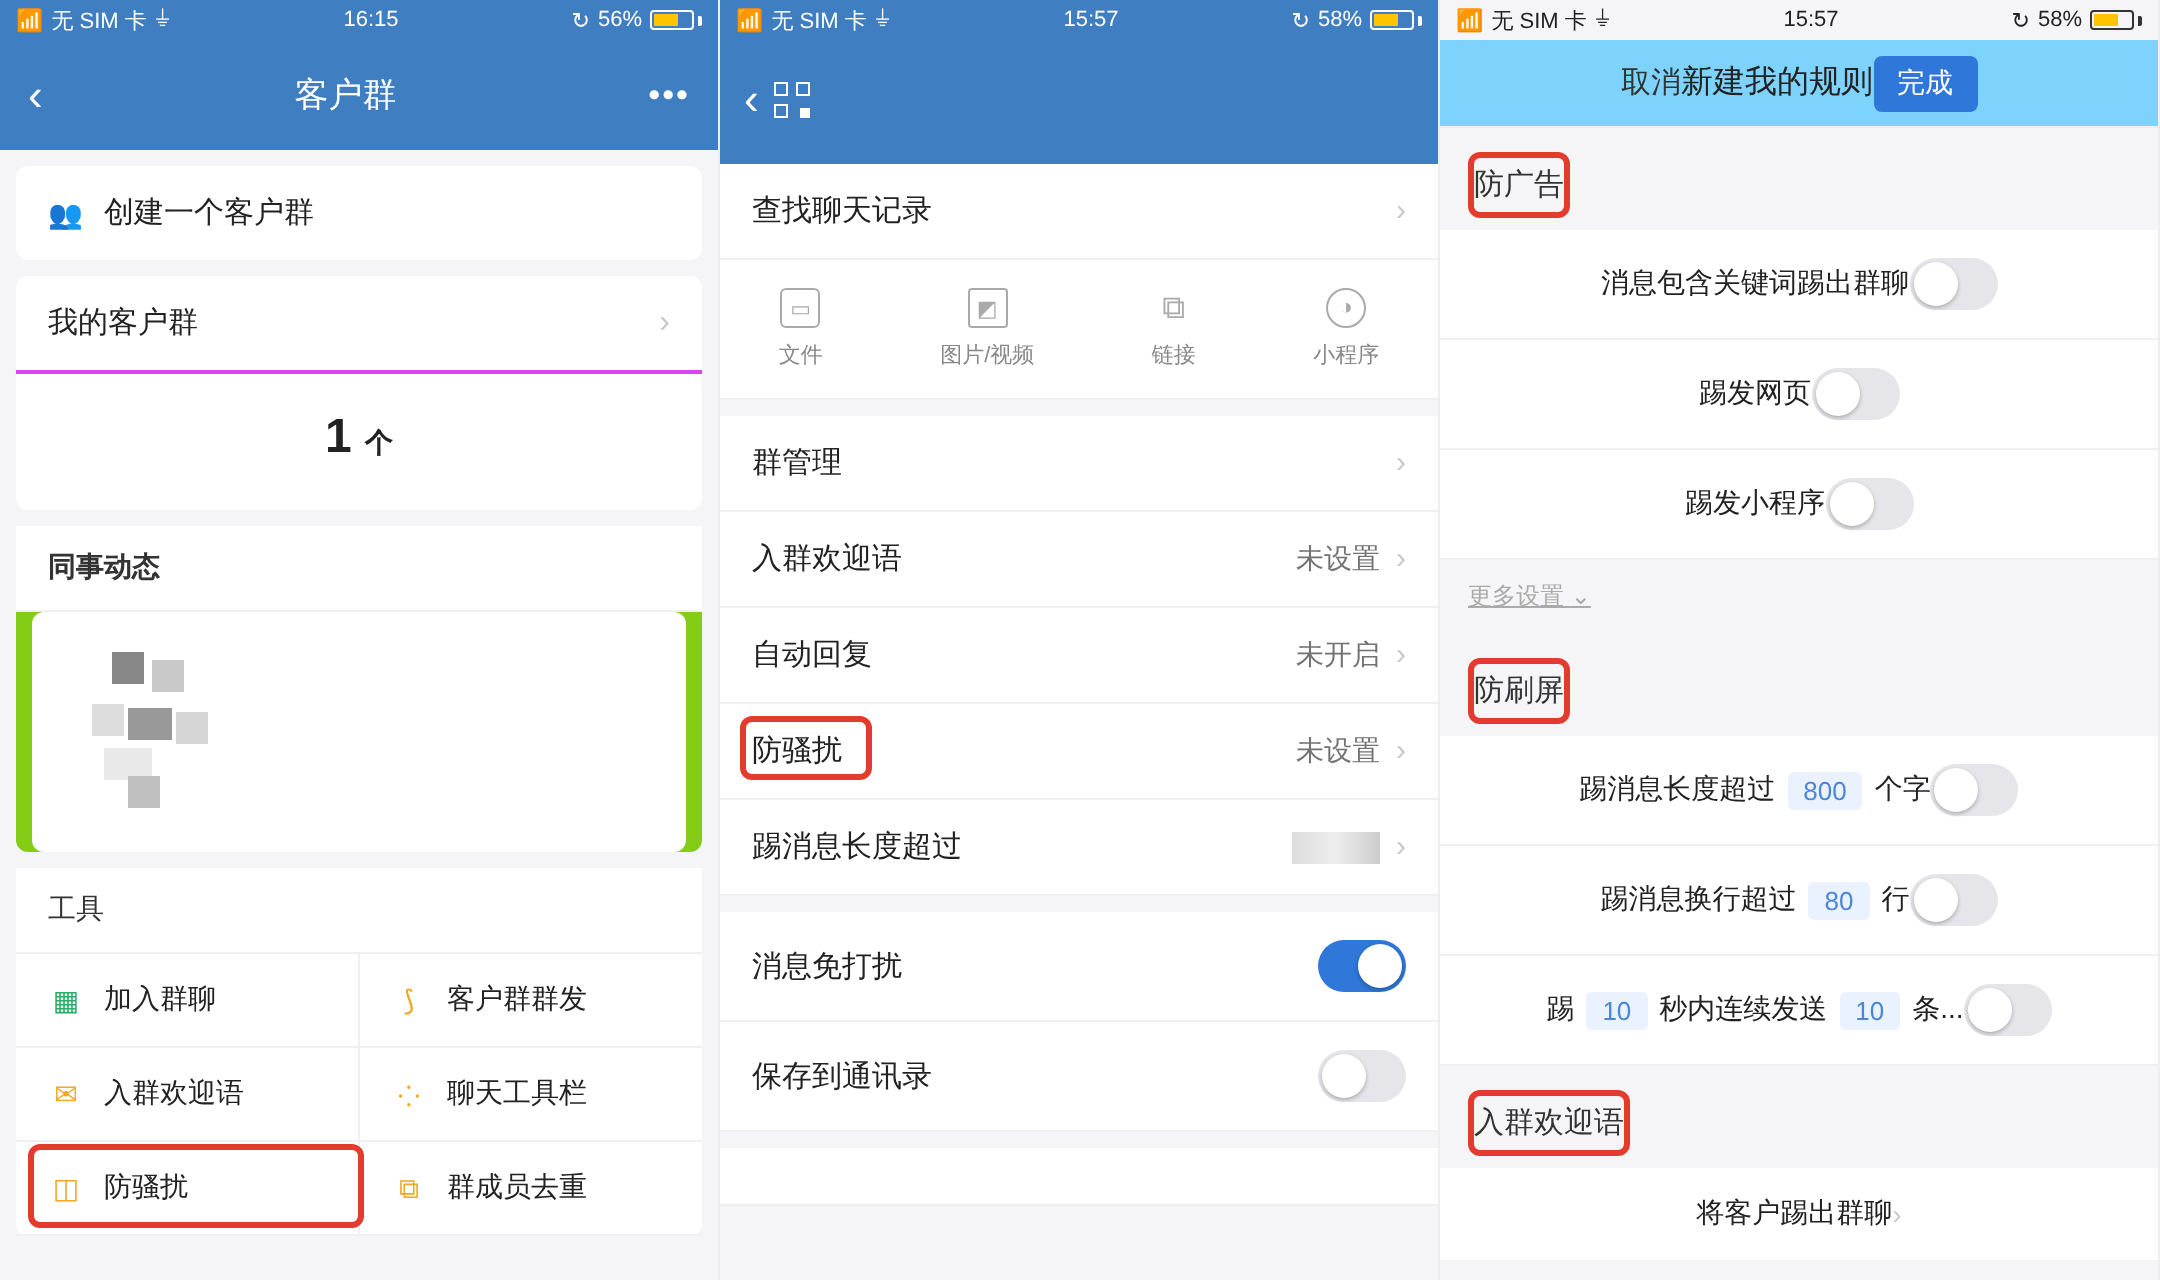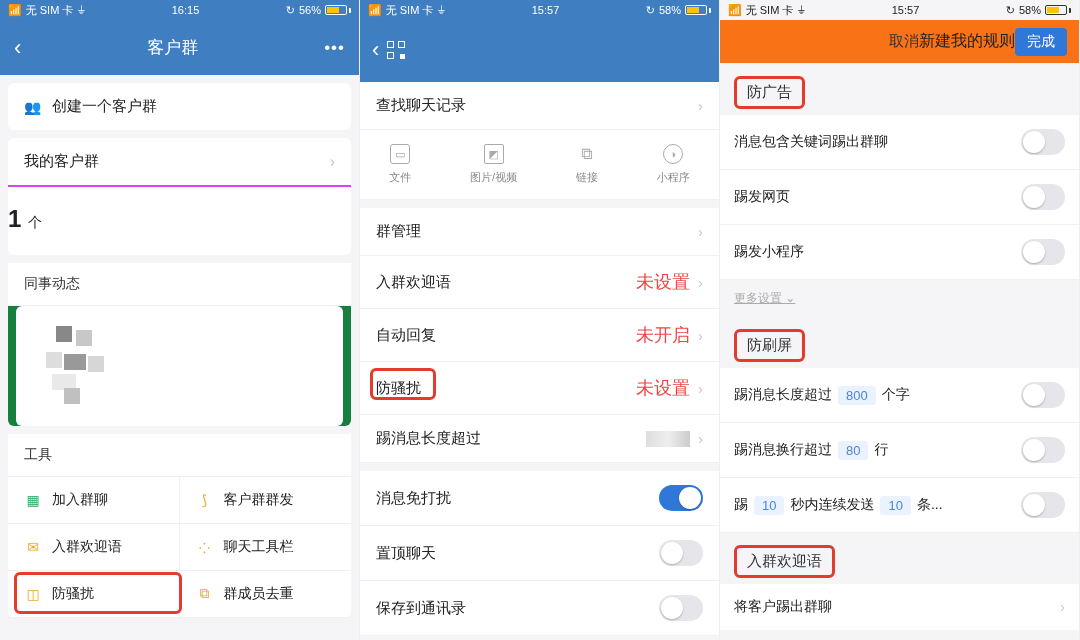--- a/index.html
+++ b/index.html
@@ -62,35 +62,35 @@
   }
   .row {
     display:flex;align-items:center;justify-content:space-between;
     padding:14px 16px;
     font-size:15px;
     border-bottom:2px solid #d946ef;
   }
   .row:last-child { border-bottom:none; }
   .row .chev { color:#c7c7cc; font-size:16px; }
   .count-row {
-    padding:18px 0 22px;font-size:24px;font-weight:400;
+    text-align:center;padding:18px 0 22px;font-size:24px;font-weight:700;
   }
   .count-row .unit { font-size:14px; }
-  .p1-card { background:#15803d; margin:8px; border-radius:6px; }
+  .p1-card { background:#84cc16; margin:8px; border-radius:6px;font-weight:bold; }
   .colleague-box {
     background:#fff;margin:0 8px 8px;border-radius:6px;padding:16px;height:120px;
     position:relative;
   }
   .blur-mosaic {
     position:absolute;left:30px;top:20px;width:80px;height:80px;
   }
   .blur-mosaic span {
     position:absolute;background:#bbb;width:16px;height:16px;
   }
-  .tools-card { background:#fff;margin:8px;border-radius:6px;font-family:Liberation Serif, serif; }
+  .tools-card { background:#fff;margin:8px;border-radius:6px; }
   .tools-grid {
     display:grid;grid-template-columns:1fr 1fr;
   }
   .tool-cell {
     display:flex;align-items:center;gap:10px;
     padding:14px 16px;font-size:14px;
     border-bottom:1px solid #f0f0f0;
   }
   .tool-cell:nth-child(odd){ border-right:1px solid #f0f0f0;}
   .ico { width:18px;height:18px;display:inline-flex;align-items:center;justify-content:center;font-size:14px; }
@@ -127,47 +127,47 @@
   .p2-icons-row .itm { display:flex;flex-direction:column;align-items:center;gap:6px; }
   .p2-icons-row .glyph { width:20px;height:20px;border:1.2px solid #aaa;border-radius:3px;display:flex;align-items:center;justify-content:center;font-size:11px;color:#aaa; }
   .glyph.pic { border-radius:2px; }
   .glyph.link { border:none;font-size:16px; }
   .glyph.mini { border-radius:50%; }
   .list-row {
     background:#fff;display:flex;align-items:center;justify-content:space-between;
     padding:14px 16px;font-size:15px;border-bottom:1px solid #f0f0f0;
   }
   .list-row .right { display:flex;align-items:center;gap:8px;color:#c7c7cc; }
-  .list-row .sub { color:#ef4444;font-size:18px; }
+  .list-row .sub { color:#737373;font-size:14px; }
   .gap { height:8px;background:#f5f5f7; }
   .toggle {
     width:44px;height:26px;border-radius:13px;background:#e5e5ea;position:relative;
   }
   .toggle.on { background:#2f77d8; }
   .toggle .knob {
     position:absolute;top:2px;left:2px;width:22px;height:22px;background:#fff;border-radius:50%;
     box-shadow:0 1px 2px rgba(0,0,0,.25);
   }
   .toggle.on .knob { left:auto;right:2px; }
 
   
   .p3-header {
-    background:#f97316;height:44px;display:flex;align-items:center;justify-content:flex-end;
+    background:#7dd3fc;height:44px;display:flex;align-items:center;justify-content:center;
     padding:0 12px;font-size:16px;border-bottom:1px solid #eee;
   }
   .p3-header .cancel { color:#333;font-size:15px; }
   .p3-header .done {
     background:#2f77d8;color:#fff;padding:5px 12px;border-radius:4px;font-size:14px;
   }
   .group-label {
-    display:inline-block;margin:12px 14px 6px;padding:4px 10px;font-size:15px;color:#333;
+    display:inline-block;margin:12px 14px 6px;padding:4px 0;font-size:15px;color:#333;
     border:3px solid #e33b2e;border-radius:6px;
   }
   .p3-row {
-    background:#fff;display:flex;align-items:center;justify-content:space-between;
+    background:#fff;display:flex;align-items:center;justify-content:center;
     padding:14px 14px;font-size:14px;border-bottom:1px solid #f0f0f0;
   }
   .more-settings { color:#aaa;font-size:12px;padding:10px 14px;text-decoration:underline; }
   .blue-chip {
     background:#eaf2ff;color:#4b86d9;padding:2px 8px;border-radius:3px;font-size:13px;margin:0 4px;
   }
   .p3-row .txt { display:flex;align-items:center;flex-wrap:wrap;gap:2px; }
 </style>
 </head>
 <body>
@@ -353,26 +353,20 @@
     </span>
   </div>
   <div class="gap"></div>
   <div class="list-row">
     <span>消息免打扰</span>
     <span class="toggle on">
         <span class="knob"></span>
       </span>
   </div>
   <div class="list-row">
-    <span>置顶聊天</span>
-    <span class="toggle">
-        <span class="knob"></span>
-      </span>
-  </div>
-  <div class="list-row">
     <span>保存到通讯录</span>
     <span class="toggle">
         <span class="knob"></span>
       </span>
   </div>
   <div class="gap"></div>
   <div class="list-row">
     
     
   </div>

